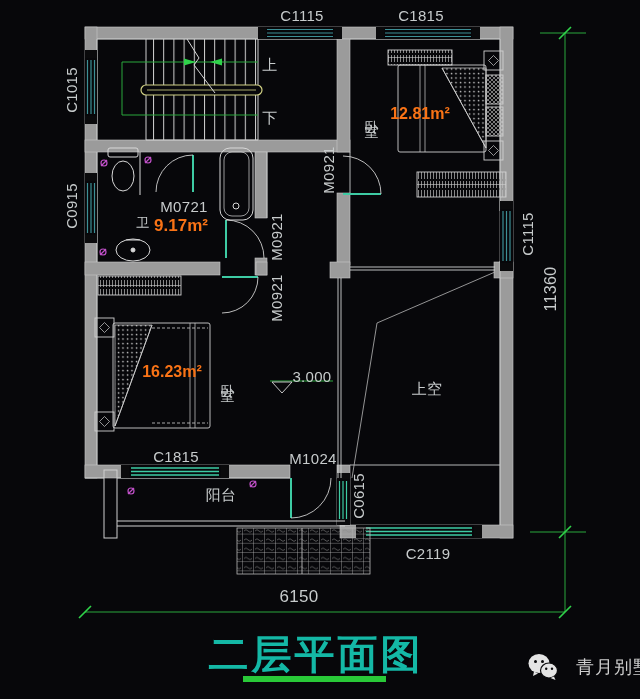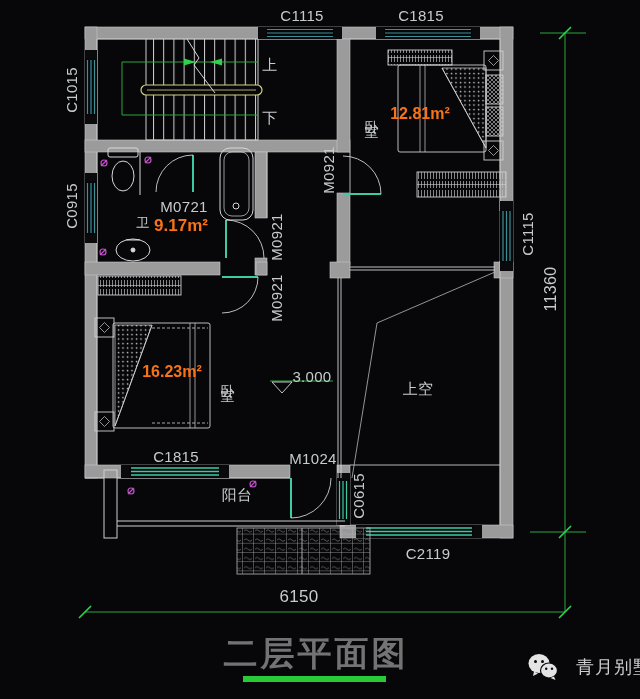--- a/index.html
+++ b/index.html
@@ -11,21 +11,21 @@
   .lbl{
     position:absolute;color:#c7cbcc;font-size:15px;line-height:1;white-space:nowrap;
     transform:translate(-50%,-50%);letter-spacing:.3px;
   }
   .vert{transform:translate(-50%,-50%) rotate(-90deg);}
   .cnv{writing-mode:vertical-rl;text-orientation:upright;letter-spacing:4px;font-size:14px;}
   .area{color:#f97316;font-weight:bold;font-size:16px;letter-spacing:0;}
   .small{font-size:13px;}
   .title-text{
     position:absolute;left:316px;top:654px;transform:translate(-50%,-50%);
-    color:#737373;font-size:34px;font-weight:bold;letter-spacing:3px;white-space:nowrap;
+    color:#14b8a6;font-size:40px;font-weight:bold;letter-spacing:3px;white-space:nowrap;
   }
   .title-underline{position:absolute;left:243px;top:676px;width:143px;height:6px;background:#29c938;}
   .watermark{position:absolute;left:528px;top:653px;display:flex;align-items:center;gap:18px;}
   .watermark-text{color:#cfcfcf;font-size:18px;letter-spacing:1px;white-space:nowrap;}
 </style>
 </head>
 <body>
 
 <div class="canvas">
 
@@ -249,22 +249,22 @@
 
   <span class="lbl small" style="left:143px;top:222px">卫</span>
   <span class="lbl area small" style="left:181px;top:225px;font-size:17px">9.17m²</span>
 
   <span class="lbl cnv" style="left:372px;top:113px">卧室</span>
   <span class="lbl area" style="left:420px;top:114px">12.81m²</span>
 
   <span class="lbl cnv" style="left:228px;top:377px">卧室</span>
   <span class="lbl area" style="left:172px;top:372px">16.23m²</span>
 
-  <span class="lbl" style="left:418px;top:388px">上空</span>
-  <span class="lbl" style="left:237px;top:494px">阳台</span>
+  <span class="lbl" style="left:427px;top:388px">上空</span>
+  <span class="lbl" style="left:221px;top:494px">阳台</span>
 
   <span class="lbl" style="left:312px;top:376px">3.000</span>
   <span class="lbl" style="left:299px;top:596px;font-size:17px">6150</span>
   <span class="lbl vert" style="left:551px;top:289px;font-size:16px">11360</span>
 
   <div class="title-text">二层平面图</div>
   <div class="title-underline"></div>
 
   <div class="watermark">
     <svg width="30" height="27" viewBox="0 0 30 27">

